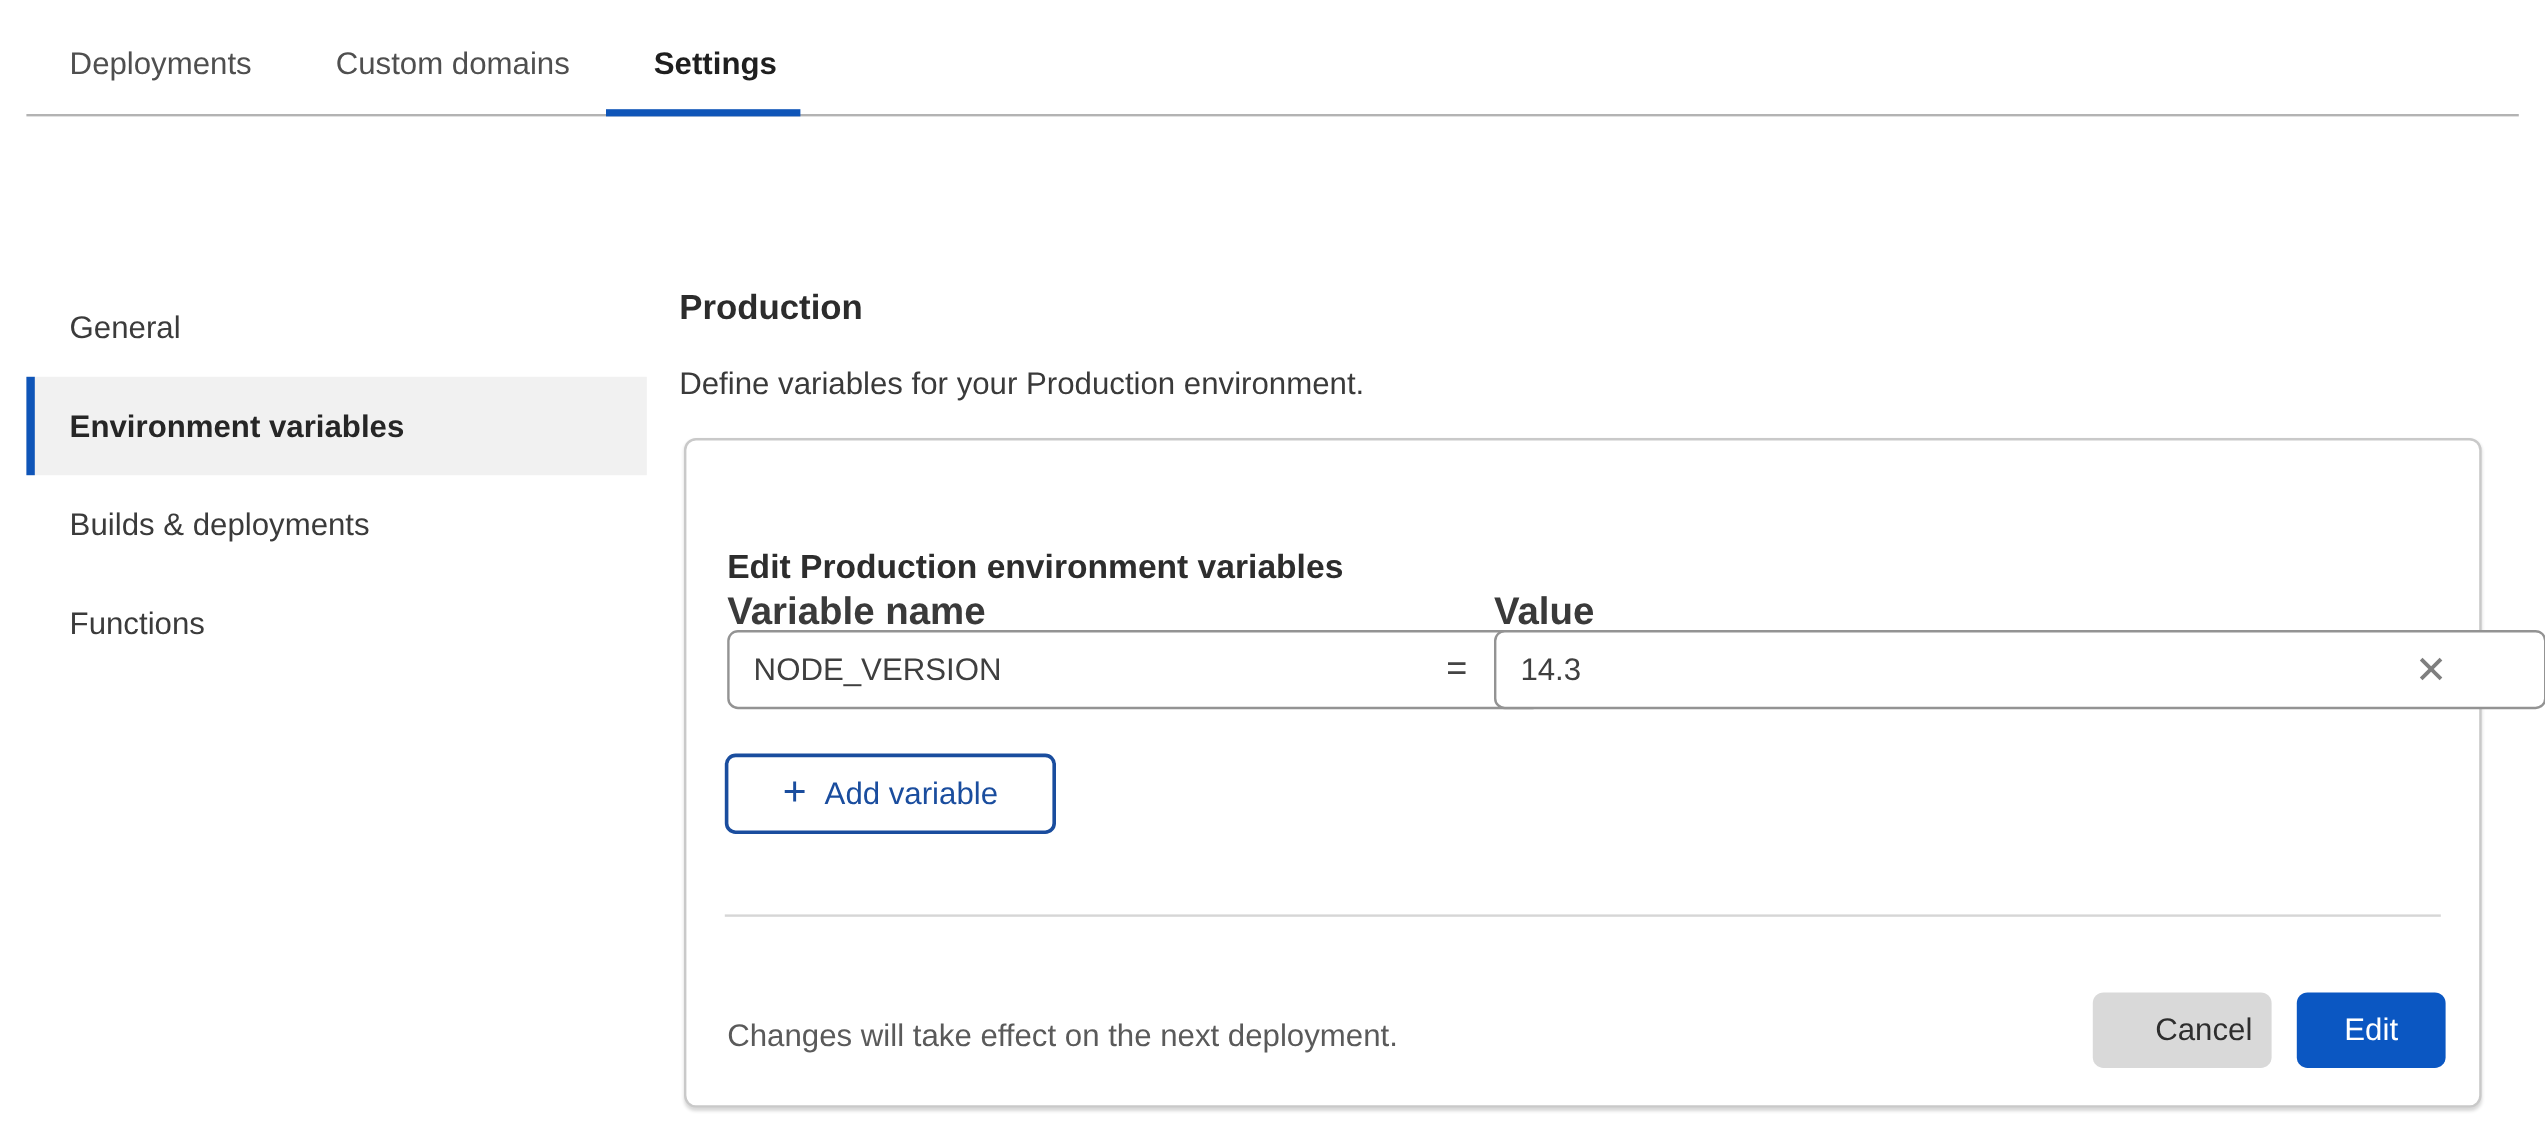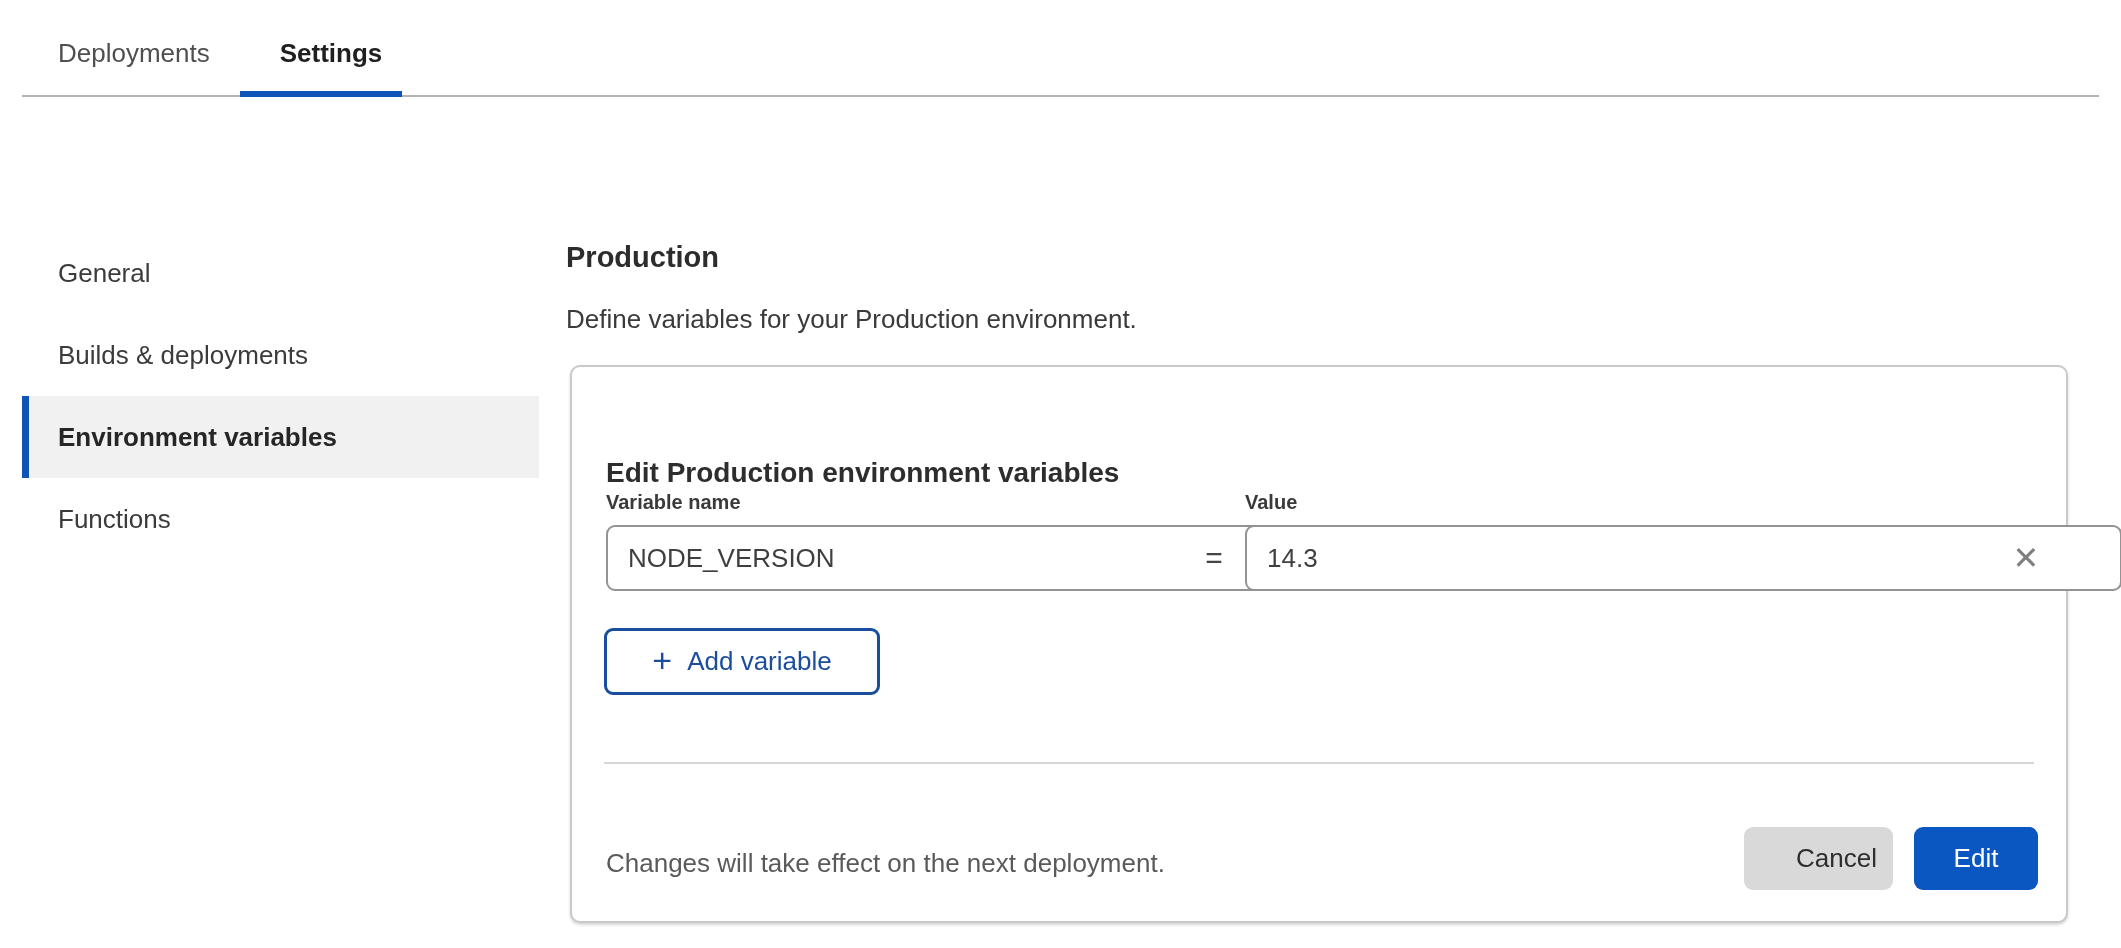--- a/index.html
+++ b/index.html
@@ -43,21 +43,21 @@
 
   
   .card {
     position: relative; margin-top: 31px; margin-left: 4px;
     width: 1498px; height: 558px;
     border: 2px solid #c9c9c9; border-radius: 10px; background: #fff;
     box-shadow: 0 2px 3px rgba(0,0,0,0.16);
   }
   .card-title { position: absolute; left: 34px; top: 46px; font-size: 28px; font-weight: 700; color: #2d2d2d; margin-top: 44px; }
 
-  .field-label { position: absolute; top: 124px; font-size: 20px; font-weight: 700; color: #3a3a3a; }
+  .field-label { position: absolute; top: 124px; font-size: 32px; font-weight: 700; color: #3a3a3a; }
   .label-name  { left: 34px; }
   .label-value { left: 673px; }
 
   .text-input {
     position: absolute; top: 158px; height: 66px;
     border: 2px solid #939393; border-radius: 9px; background: #fff;
     font-family: "Liberation Sans", sans-serif; font-size: 26px; color: #3f3f3f;
     padding: 0 20px; outline: none;
   }
   .input-name  { left: 34px;  width: 680px; }
@@ -89,27 +89,28 @@
     font-family: "Liberation Sans", sans-serif; font-size: 26px; cursor: pointer;
     display: flex; align-items: center; justify-content: center; }
   .btn-cancel { left: 1172px; width: 149px; background: #d9d9d9; color: #2e2e2e; padding-left: 36px; }
   .btn-save   { left: 1342px; width: 124px; background: #0b57c2; color: #ffffff; }
 </style>
 </head>
 <body>
 
 <nav class="tabbar">
   <div class="tab tab-first">Deployments</div>
+  <div class="tab">Custom domains</div>
   <div class="tab active">Settings</div>
 </nav>
 
 <nav class="sidebar">
   <div class="side-item">General</div>
+  <div class="side-item active">Environment variables</div>
   <div class="side-item">Builds &amp; deployments</div>
-  <div class="side-item active">Environment variables</div>
   <div class="side-item">Functions</div>
 </nav>
 
 <main class="main">
   <h1 class="section-title">Production</h1>
   <p class="section-desc">Define variables for your Production environment.</p>
 
   <section class="card">
     <h2 class="card-title">Edit Production environment variables</h2>
 

